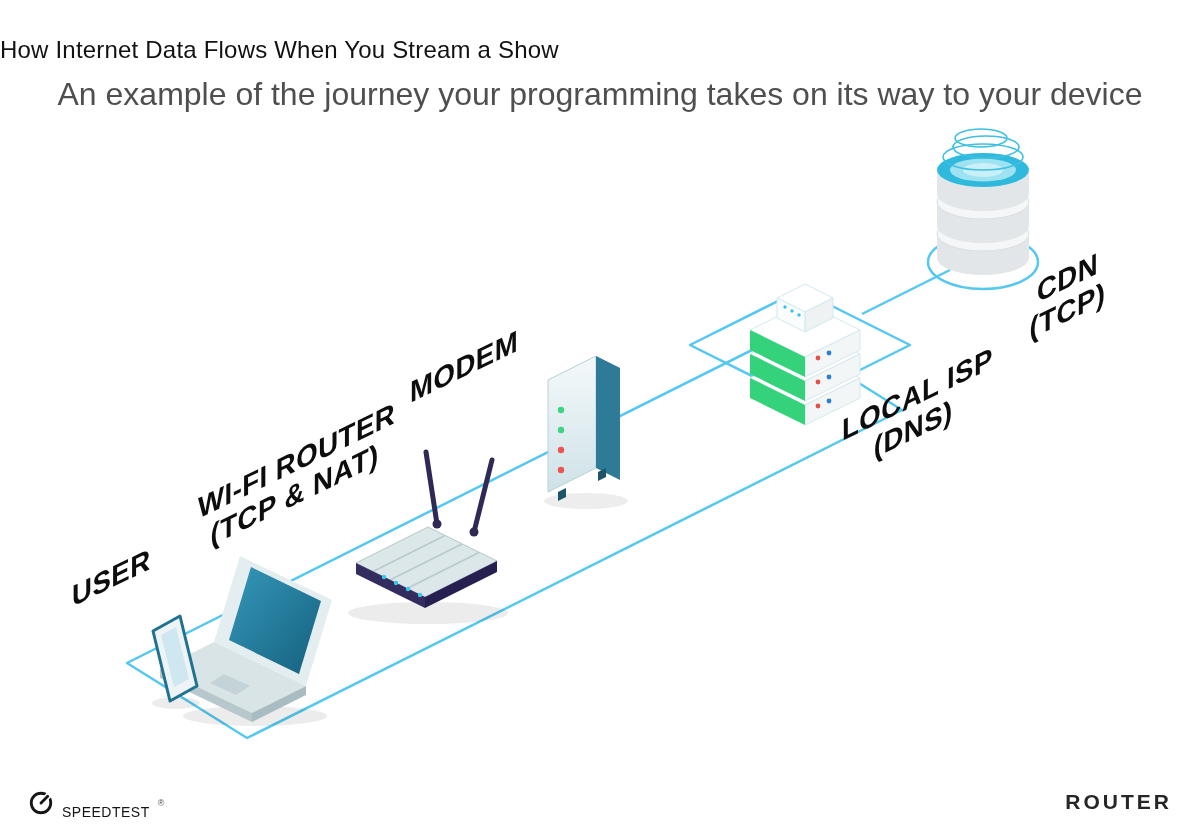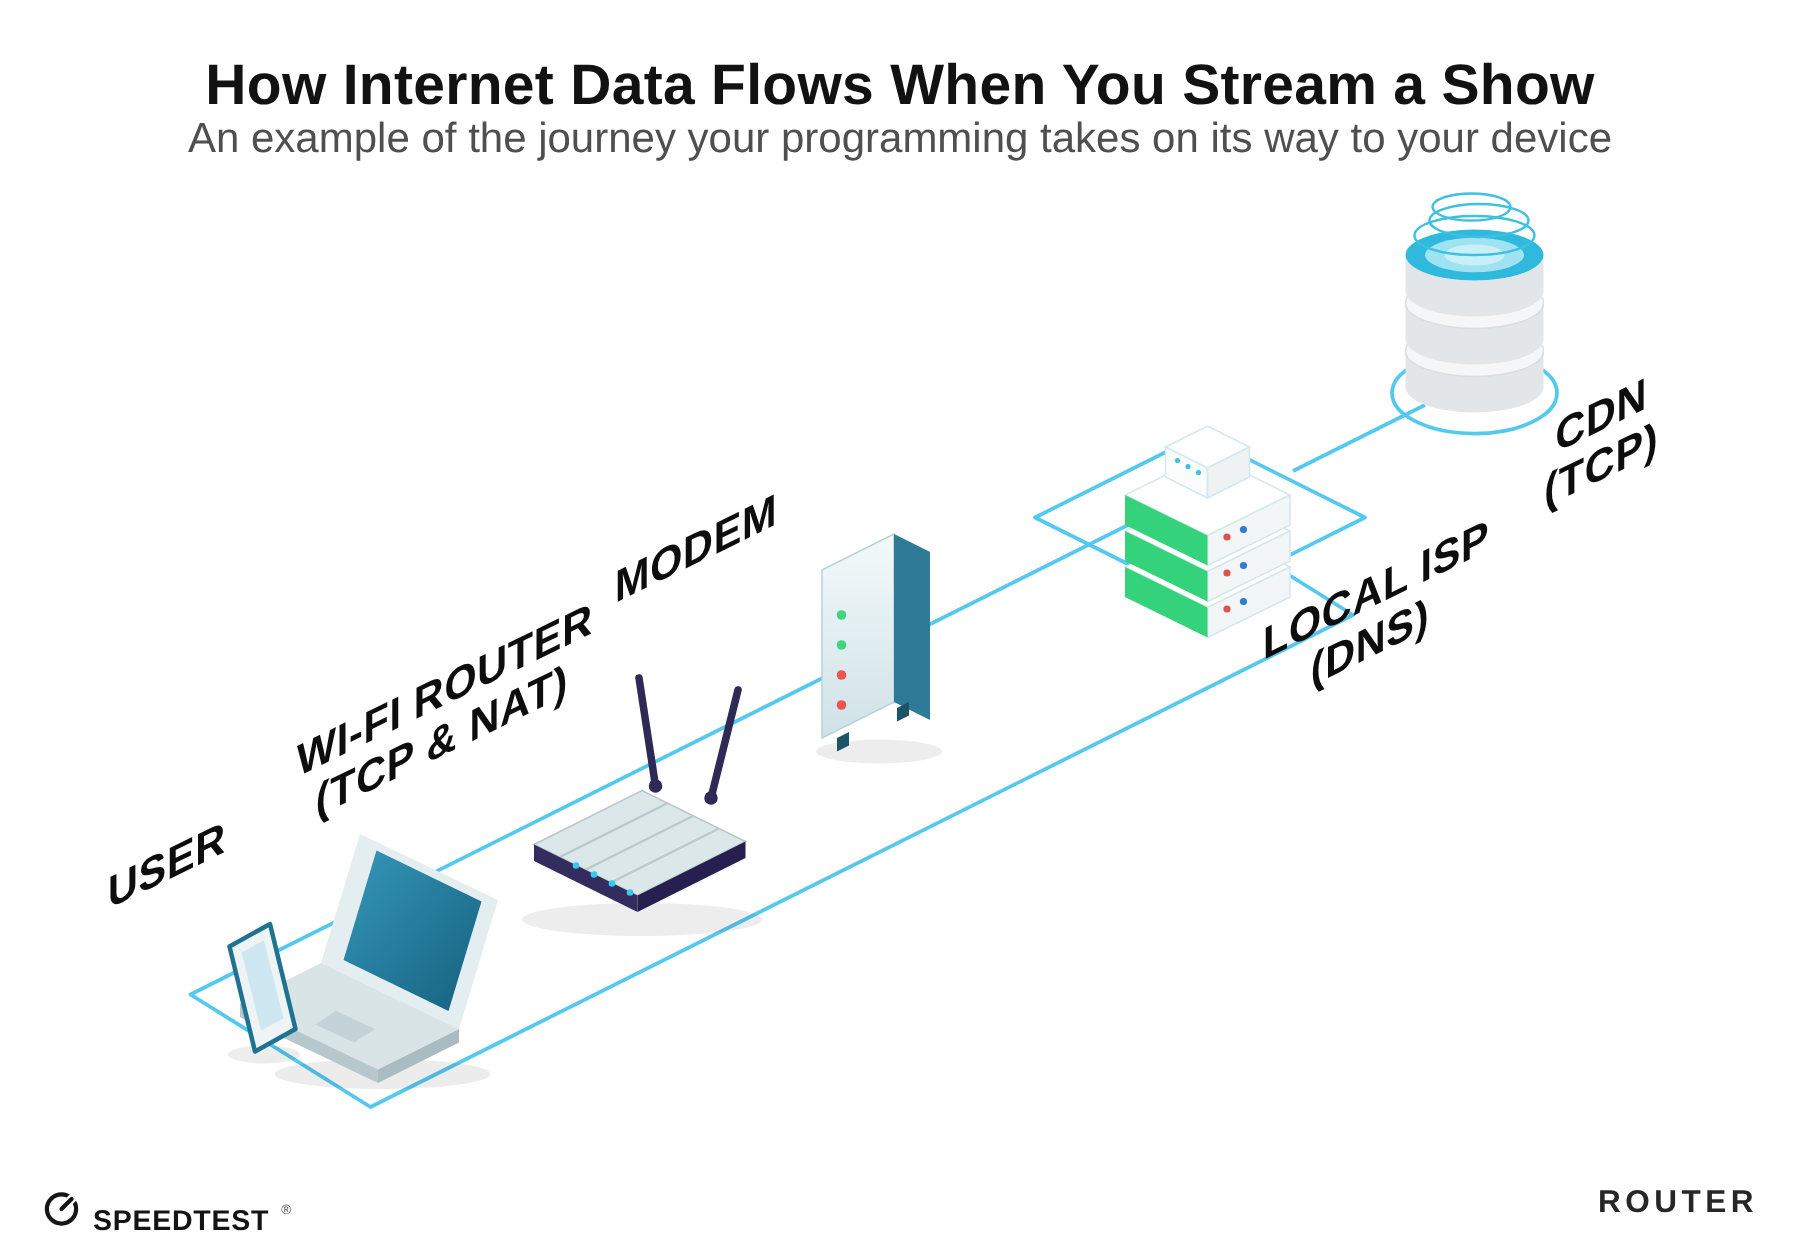--- a/index.html
+++ b/index.html
@@ -1,45 +1,45 @@
 <!DOCTYPE html>
 <html><head>
 <meta charset="utf-8">
 <style>
   html,body{margin:0;padding:0;}
   body{
     width:1200px;height:836px;position:relative;overflow:hidden;
     background:#ffffff;font-family:"Liberation Sans",sans-serif;
   }
   .title{
-    position:absolute;top:36px;left:0;width:1200px;text-align:center;
-    font-size:38px;font-weight:bold;color:#121212;letter-spacing:.2px;
+    position:absolute;top:36px;left:0;width:1200px;
+    font-size:24px;font-weight:normal;color:#121212;letter-spacing:.2px;
   }
   .subtitle{
     position:absolute;top:76px;left:0;width:1200px;text-align:center;
-    font-size:28px;font-weight:normal;color:#4f4f4f;
+    font-size:32px;font-weight:normal;color:#4f4f4f;
   }
   svg.canvas{position:absolute;left:0;top:0;}
   .iso-label{
     position:absolute;
     font-weight:bold;color:#0d0d0d;
     font-size:30px;line-height:1.1;letter-spacing:.5px;
     text-align:center;white-space:nowrap;
     transform:skewY(-26deg) scaleX(0.92);
     transform-origin:0 0;
   }
   #lbl-user{left:72px;top:580px;width:100px;text-align:left;}
   #lbl-router{left:198px;top:492px;width:210px;}
   #lbl-modem{left:410px;top:376px;width:120px;text-align:left;}
   #lbl-isp{left:842px;top:414px;width:155px;}
   #lbl-cdn{left:1016px;top:286px;width:112px;}
   .footer-left{
     position:absolute;left:28px;top:786px;display:flex;align-items:center;gap:8px;
   }
-  .st-text{font-size:19px;font-weight:bold;color:#141414;letter-spacing:.5px;margin-top:18px;}
+  .st-text{font-size:14px;font-weight:normal;color:#141414;letter-spacing:.5px;margin-top:18px;}
   .st-tm{font-size:9px;color:#555;vertical-align:super;}
   .footer-right{
     position:absolute;right:28px;top:790px;
     font-size:21px;font-weight:bold;color:#262626;letter-spacing:3px;
   }
 </style>
 </head>
 <body>
 
 <div class="title">How Internet Data Flows When You Stream a Show</div>

